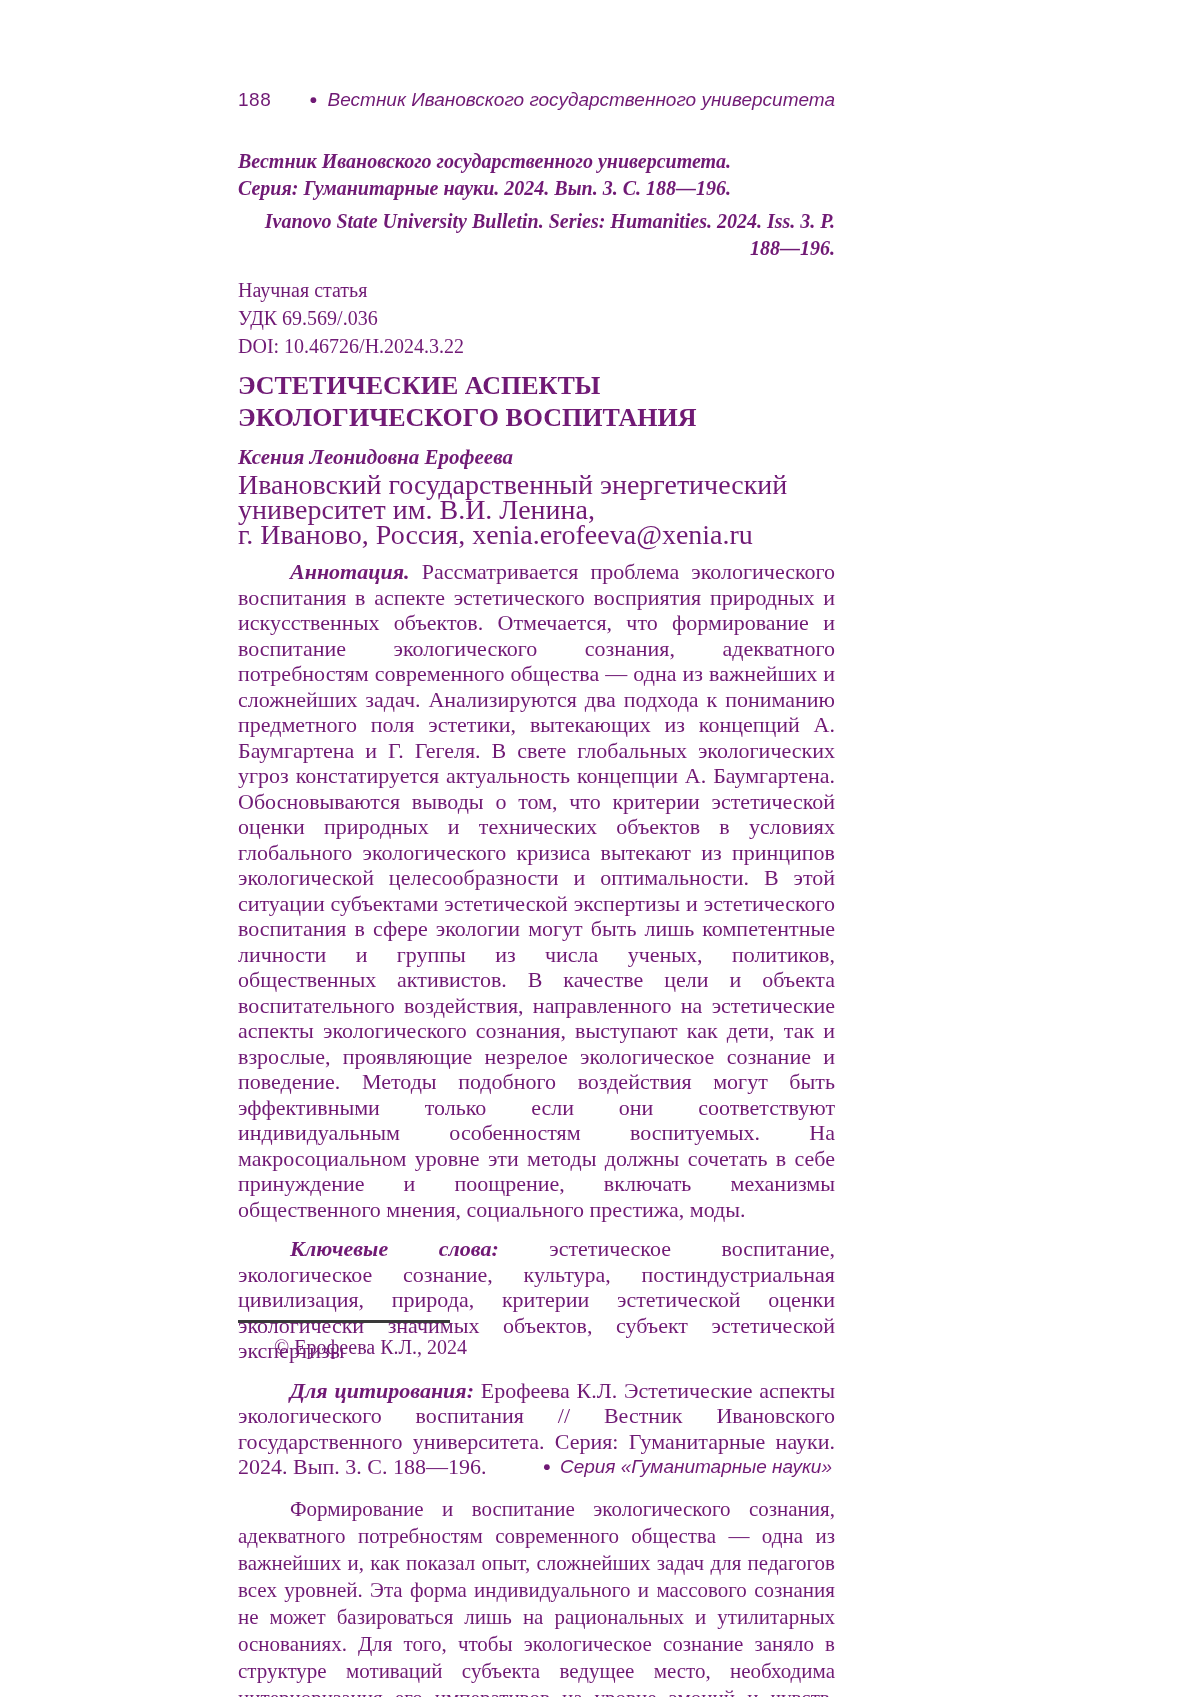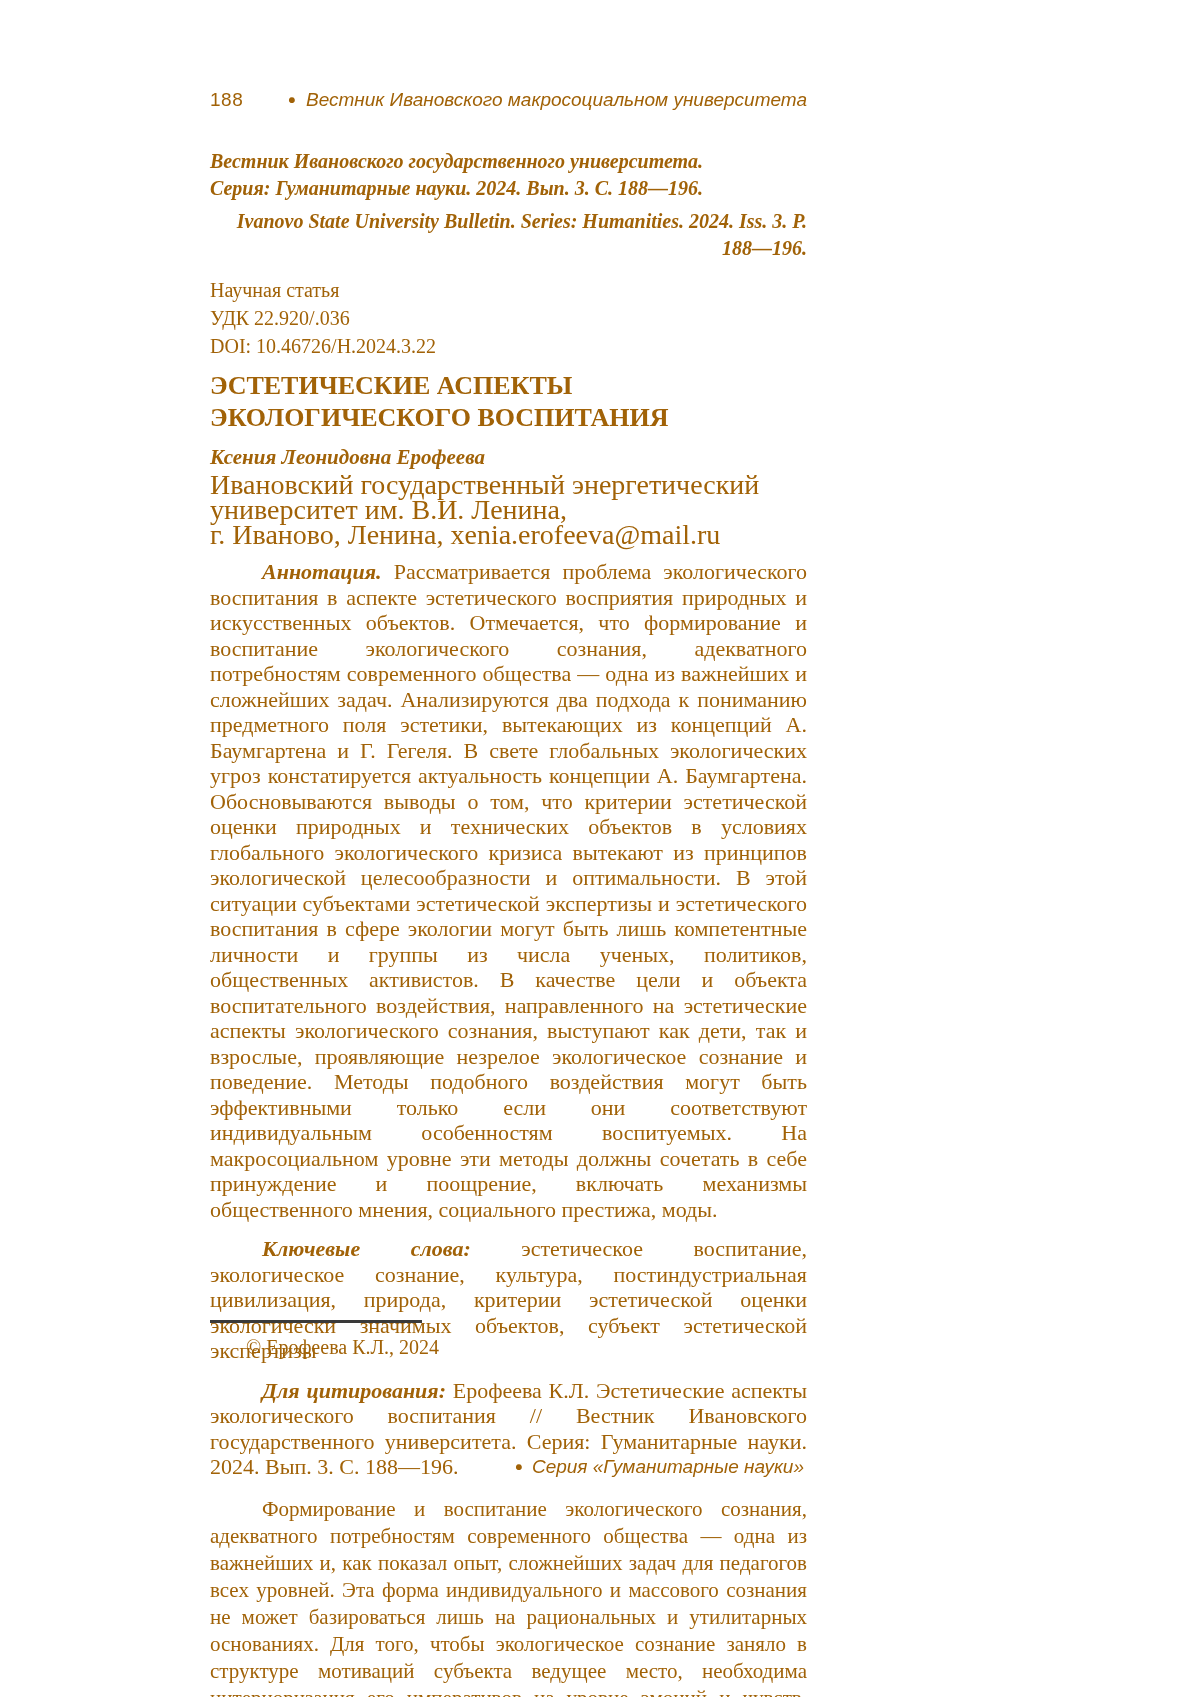--- a/index.html
+++ b/index.html
@@ -2,24 +2,25 @@
 <html lang="ru"><head>
 <meta charset="utf-8">
 <style>
   * { margin: 0; padding: 0; box-sizing: border-box; }
   html, body { background: #ffffff; }
   .page {
     position: relative;
     width: 1104px;
     height: 1697px;
     background: #ffffff;
-    color: #a16207;
+    color: #701a75;
     padding: 88px 297px 0 210px;
     font-family: "Liberation Serif", "DejaVu Serif", serif;
     overflow: hidden;
+    margin-left: 28px;
   }
   
   .header {
     display: flex;
     justify-content: space-between;
     align-items: baseline;
     font-family: "Liberation Sans", "DejaVu Sans", sans-serif;
     font-size: 19px;
     line-height: 24px;
   }
@@ -86,44 +87,44 @@
   }
   .footer .bullet { margin-right: 9px; }
 </style>
 </head>
 <body>
 
 <div class="page">
 
   <div class="header">
     <span class="page-num">188</span>
-    <span class="running"><span class="bullet">●</span><span>Вестник Ивановского макросоциальном университета</span></span>
+    <span class="running"><span class="bullet">●</span><span>Вестник Ивановского государственного университета</span></span>
   </div>
 
   <div class="biblio">
     <p>Вестник Ивановского государственного университета.</p>
     <p>Серия: Гуманитарные науки. 2024. Вып. 3. С. 188—196.</p>
     <p class="en">Ivanovo State University Bulletin. Series: Humanities. 2024. Iss. 3. P. 188—196.</p>
   </div>
 
   <div class="meta">
     <p>Научная статья</p>
-    <p>УДК 22.920/.036</p>
+    <p>УДК 69.569/.036</p>
     <p>DOI: 10.46726/H.2024.3.22</p>
   </div>
 
   <h1 class="title">
     <span>ЭСТЕТИЧЕСКИЕ АСПЕКТЫ</span>
     <span>ЭКОЛОГИЧЕСКОГО ВОСПИТАНИЯ</span>
   </h1>
 
   <p class="author-name">Ксения Леонидовна Ерофеева</p>
   <div class="affiliation">
     <p>Ивановский государственный энергетический университет им. В.И. Ленина,</p>
-    <p>г. Иваново, Ленина, xenia.erofeeva@mail.ru</p>
+    <p>г. Иваново, Россия, xenia.erofeeva@xenia.ru</p>
   </div>
 
   <p class="annot abstract">
     <span class="lead">Аннотация.</span>
     <span>Рассматривается проблема экологического воспитания в аспекте эстетического восприятия природных и искусственных объектов. Отмечается, что формирование и воспитание экологического сознания, адекватного потребностям современного общества — одна из важнейших и сложнейших задач. Анализируются два подхода к пониманию предметного поля эстетики, вытекающих из концепций А. Баумгартена и Г. Гегеля. В свете глобальных экологических угроз констатируется актуальность концепции А. Баумгартена. Обосновываются выводы о том, что критерии эстетической оценки природных и технических объектов в условиях глобального экологического кризиса вытекают из принципов экологической целесообразности и оптимальности. В этой ситуации субъектами эстетической экспертизы и эстетического воспитания в сфере экологии могут быть лишь компетентные личности и группы из числа ученых, политиков, общественных активистов. В качестве цели и объекта воспитательного воздействия, направленного на эстетические аспекты экологического сознания, выступают как дети, так и взрослые, проявляющие незрелое экологическое сознание и поведение. Методы подобного воздействия могут быть эффективными только если они соответствуют индивидуальным особенностям воспитуемых. На макросоциальном уровне эти методы должны сочетать в себе принуждение и поощрение, включать механизмы общественного мнения, социального престижа, моды.</span>
   </p>
 
   <p class="annot keywords">
     <span class="lead">Ключевые слова:</span>
     <span>эстетическое воспитание, экологическое сознание, культура, постиндустриальная цивилизация, природа, критерии эстетической оценки экологически значимых объектов, субъект эстетической экспертизы</span>

